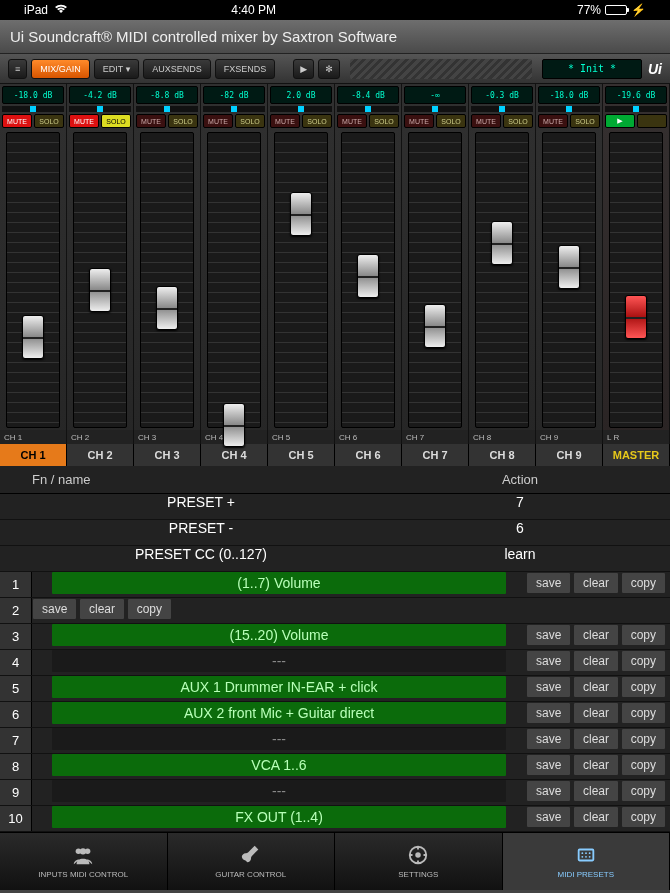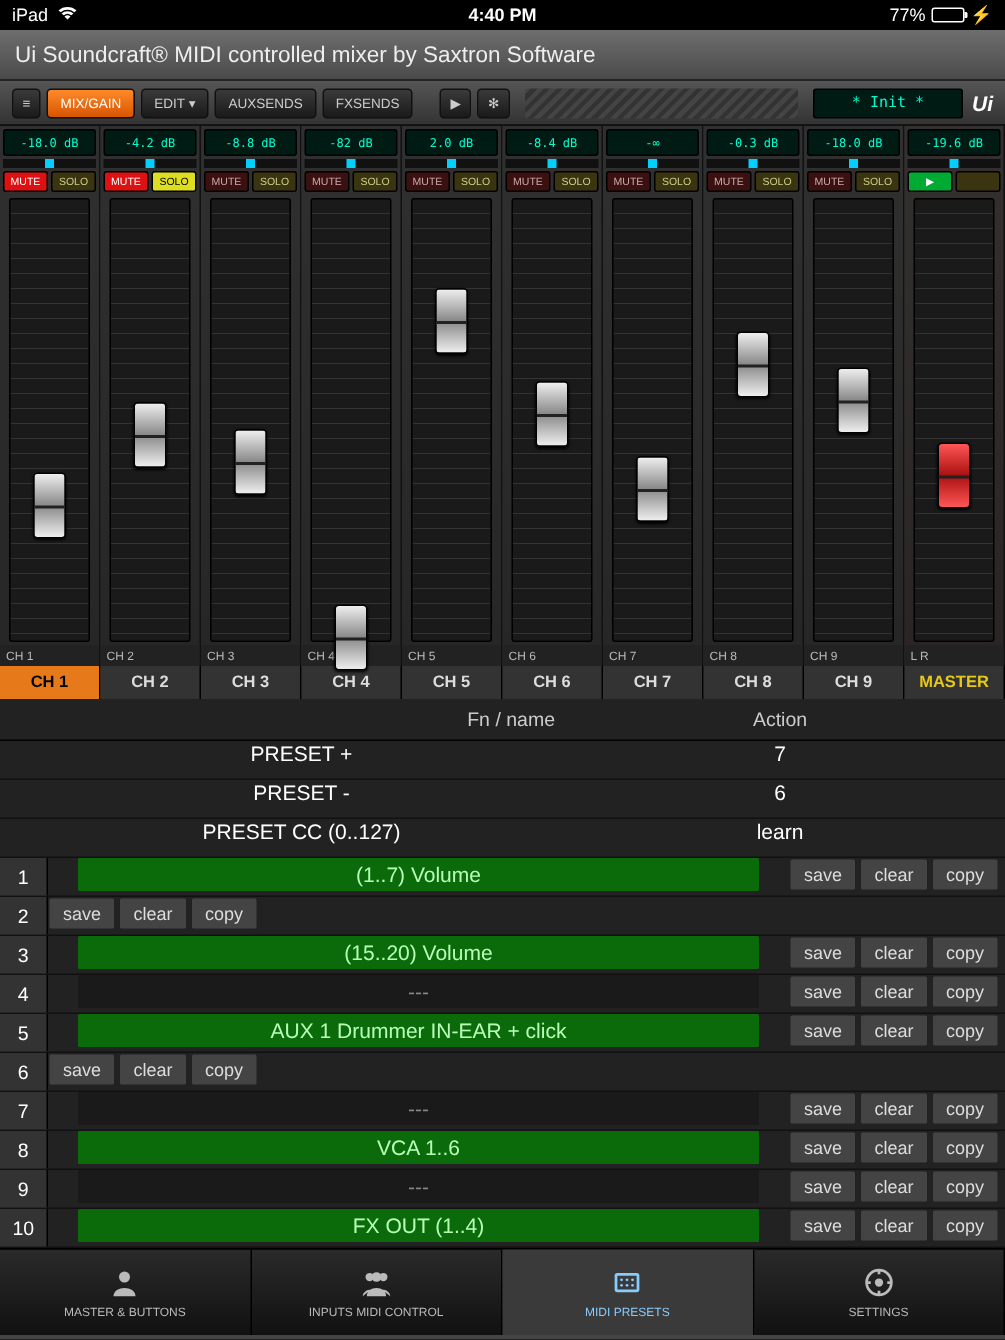--- a/index.html
+++ b/index.html
@@ -1,21 +1,21 @@
 <!DOCTYPE html>
 <html><head>
 <meta charset="utf-8">
 <style>
 * { margin: 0; padding: 0; box-sizing: border-box; font-family: "Helvetica Neue", Arial, sans-serif; }
 html, body { width: 670px; height: 893px; background: #000; color: #ddd; overflow: hidden; user-select: none; }
 
 
-.status-bar { height: 20px; background: #000; color: #fff; display: flex; align-items: center; padding: 0 8px; font-size: 12px; }
+.status-bar { height: 20px; background: #000; color: #fff; display: flex; align-items: center; padding: 0 24px; font-size: 12px; }
 .status-bar .left { flex: 1; display: flex; align-items: center; gap: 6px; }
-.status-bar .center { flex: 1; text-align: center; font-weight: 700; }
+.status-bar .center { flex: 1; font-weight: 400; }
 .status-bar .right { flex: 1; text-align: right; display: flex; justify-content: flex-end; align-items: center; gap: 4px; }
 .battery-icon { width: 22px; height: 10px; border: 1px solid #fff; border-radius: 2px; position: relative; }
 .battery-icon::after { content: ""; position: absolute; right: -3px; top: 2px; width: 2px; height: 4px; background: #fff; border-radius: 0 1px 1px 0; }
 .battery-fill { height: 100%; background: #3ddc4a; border-radius: 1px; }
 
 
 .app-header { height: 34px; background: linear-gradient(#6e6e6e,#4a4a4a); display: flex; align-items: center; padding: 0 10px; color: #eee; font-size: 15px; border-bottom: 1px solid #222; }
 
 
 .toolbar { height: 30px; background: linear-gradient(#555,#333); display: flex; align-items: center; gap: 4px; padding: 0 8px; border-bottom: 1px solid #111; }
@@ -49,21 +49,21 @@
 
 .ch-tabs { display: flex; height: 22px; }
 .ch-tab { flex: 1; background: #333; color: #ddd; font-size: 11px; font-weight: 600; display: flex; align-items: center; justify-content: center; border-right: 1px solid #000; cursor: pointer; }
 .ch-tab.active { background: #e67a1a; color: #000; }
 .ch-tab.master-tab { color: #e6c81a; }
 
 
 .table-wrap { background: #222; }
 .table-head { display: flex; height: 28px; align-items: center; color: #ccc; font-size: 13px; border-bottom: 1px solid #000; }
 .col-num { width: 32px; }
-.col-fn { flex: 1; text-align: right; }
+.col-fn { flex: 1; text-align: left; }
 .col-act { width: 300px; text-align: center; }
 .row { display: flex; height: 26px; font-size: 14px; border-bottom: 1px solid #111; }
 .row .col-fn, .row .col-act { text-align: center; }
 .row.simple .col-fn { color: #fff; }
 .row.simple .col-act { color: #fff; }
 .row.preset { height: 26px; }
 .row.preset .col-num { background: #333; color: #fff; text-align: center; font-size: 13px; border-right: 1px solid #000; height: 100%; display: flex; align-items: center; justify-content: center; }
 .row.preset .label { flex: 1; height: 22px; margin: 0 20px; display: flex; align-items: center; justify-content: center; font-size: 14px; border-radius: 1px; }
 .row.preset .label.assigned { background: #0b6b0b; color: #b8ffb8; }
 .row.preset .label.empty { background: #1a1a1a; color: #888; }
@@ -316,20 +316,21 @@
         <div class="col-num">5</div>
         <div class="label assigned">AUX 1 Drummer IN-EAR + click</div>
         <div class="btns">
           <div class="b">save</div>
           <div class="b">clear</div>
           <div class="b">copy</div>
         </div>
       </div>
       <div class="row preset">
         <div class="col-num">6</div>
+        <div class="label assigned">AUX 2 front Mic + Guitar direct</div>
         <div class="btns">
           <div class="b">save</div>
           <div class="b">clear</div>
           <div class="b">copy</div>
         </div>
       </div>
       <div class="row preset">
         <div class="col-num">7</div>
         <div class="label empty">---</div>
         <div class="btns">
@@ -362,54 +363,53 @@
         <div class="btns">
           <div class="b">save</div>
           <div class="b">clear</div>
           <div class="b">copy</div>
         </div>
       </div>
     </div>
 </div>
 
 <div class="bottom-tabs" id="bottom-tabs">
-    <div class="btab">
-      <span><svg viewBox="0 0 24 24" fill="currentColor">
-          <circle cx="12" cy="8" r="4"></circle>
-          <path d="M4 22c0-4 4-6 8-6s8 2 8 6z"></path>
-        </svg></span>
-      <span>MASTER &amp; BUTTONS</span>
-    </div>
     <div class="btab">
       <span><svg viewBox="0 0 24 24" fill="currentColor">
           <circle cx="7" cy="8" r="3"></circle>
           <circle cx="17" cy="8" r="3"></circle>
           <circle cx="12" cy="8" r="3.5"></circle>
           <path d="M2 22c0-3 3-5 6-5m8 0c3 0 6 2 6 5M5 22c0-4 3-6 7-6s7 2 7 6z"></path>
         </svg></span>
       <span>INPUTS MIDI CONTROL</span>
+    </div>
+    <div class="btab">
+      <span><svg viewBox="0 0 24 24" fill="currentColor">
+          <path d="M6 18c-2 0-4-2-4-4s2-4 4-4c1 0 2 0 3-1l7-7 4 4-7 7c-1 1-1 2-1 3 0 2-2 4-4 4z"></path>
+        </svg></span>
+      <span>GUITAR CONTROL</span>
+    </div>
+    <div class="btab">
+      <span><svg viewBox="0 0 24 24" fill="currentColor">
+          <circle cx="12" cy="12" r="9" fill="none" stroke="currentColor" stroke-width="2"></circle>
+          <circle cx="12" cy="12" r="3"></circle>
+          <path d="M12 3v3M12 18v3M3 12h3M18 12h3" stroke="currentColor" stroke-width="2"></path>
+        </svg></span>
+      <span>SETTINGS</span>
     </div>
     <div class="btab active">
       <span><svg viewBox="0 0 24 24" fill="currentColor">
           <rect x="4" y="6" width="16" height="12" rx="1" fill="none" stroke="currentColor" stroke-width="2"></rect>
           <circle cx="8" cy="10" r="1"></circle>
           <circle cx="12" cy="10" r="1"></circle>
           <circle cx="16" cy="10" r="1"></circle>
           <circle cx="8" cy="14" r="1"></circle>
           <circle cx="12" cy="14" r="1"></circle>
           <circle cx="16" cy="14" r="1"></circle>
         </svg></span>
       <span>MIDI PRESETS</span>
     </div>
-    <div class="btab">
-      <span><svg viewBox="0 0 24 24" fill="currentColor">
-          <circle cx="12" cy="12" r="9" fill="none" stroke="currentColor" stroke-width="2"></circle>
-          <circle cx="12" cy="12" r="3"></circle>
-          <path d="M12 3v3M12 18v3M3 12h3M18 12h3" stroke="currentColor" stroke-width="2"></path>
-        </svg></span>
-      <span>SETTINGS</span>
-    </div>
   </div>
 
 <div class="footer">
   
   
 </div>
 
 </body></html>

